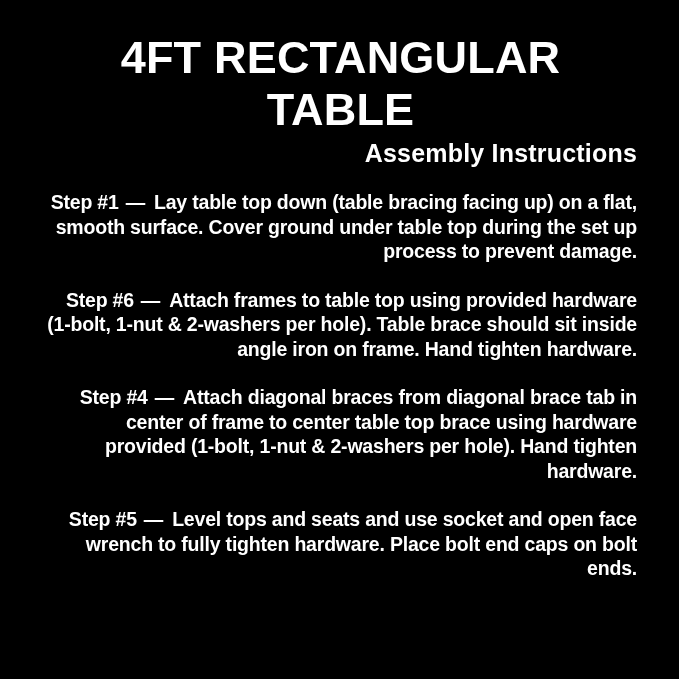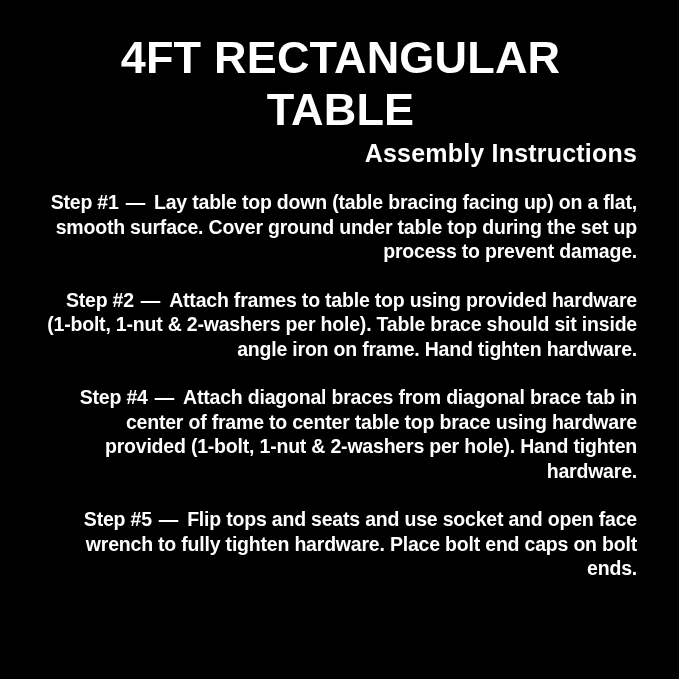--- a/index.html
+++ b/index.html
@@ -60,22 +60,22 @@
 
 <div class="poster">
   <h1 class="title">4FT RECTANGULAR TABLE</h1>
   <h2 class="subtitle">Assembly Instructions</h2>
 
   <div class="steps">
     <p class="step">
       <span class="step-label">Step #1</span><span class="step-sep">—</span><span class="step-text">Lay table top down (table bracing facing up) on a flat, smooth surface. Cover ground under table top during the set up process to prevent damage.</span>
     </p>
     <p class="step">
-      <span class="step-label">Step #2</span><span class="step-sep">—</span><span class="step-text">Attach frames to table top using provided hardware (1-bolt, 1-nut &amp; 2-washers per hole). Table brace should sit inside angle iron on frame. Hand tighten hardware.</span>
+      <span class="step-label">Step #6</span><span class="step-sep">—</span><span class="step-text">Attach frames to table top using provided hardware (1-bolt, 1-nut &amp; 2-washers per hole). Table brace should sit inside angle iron on frame. Hand tighten hardware.</span>
     </p>
     <p class="step">
       <span class="step-label">Step #4</span><span class="step-sep">—</span><span class="step-text">Attach diagonal braces from diagonal brace tab in center of frame to center table top brace using hardware provided (1-bolt, 1-nut &amp; 2-washers per hole). Hand tighten hardware.</span>
     </p>
     <p class="step">
-      <span class="step-label">Step #5</span><span class="step-sep">—</span><span class="step-text">Flip tops and seats and use socket and open face wrench to fully tighten hardware. Place bolt end caps on bolt ends.</span>
+      <span class="step-label">Step #5</span><span class="step-sep">—</span><span class="step-text">Level tops and seats and use socket and open face wrench to fully tighten hardware. Place bolt end caps on bolt ends.</span>
     </p>
   </div>
 </div>
 
 </body></html>

